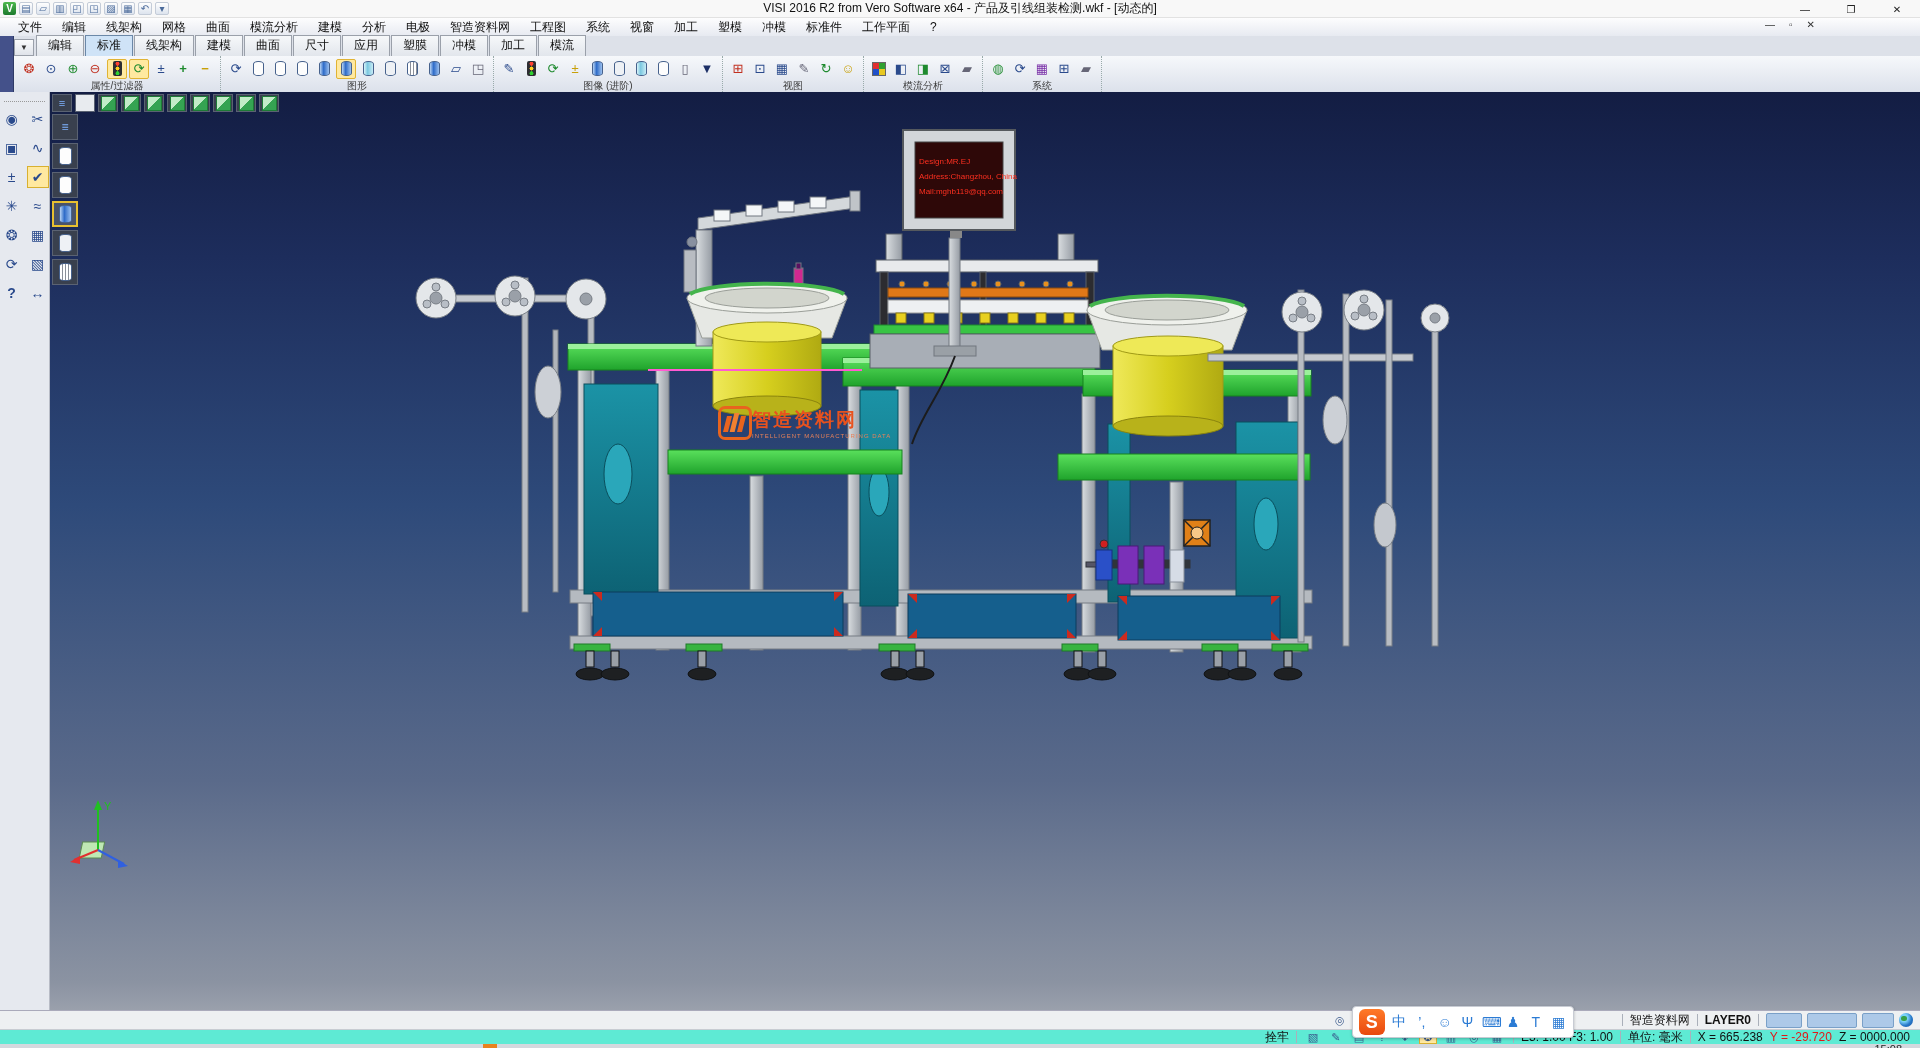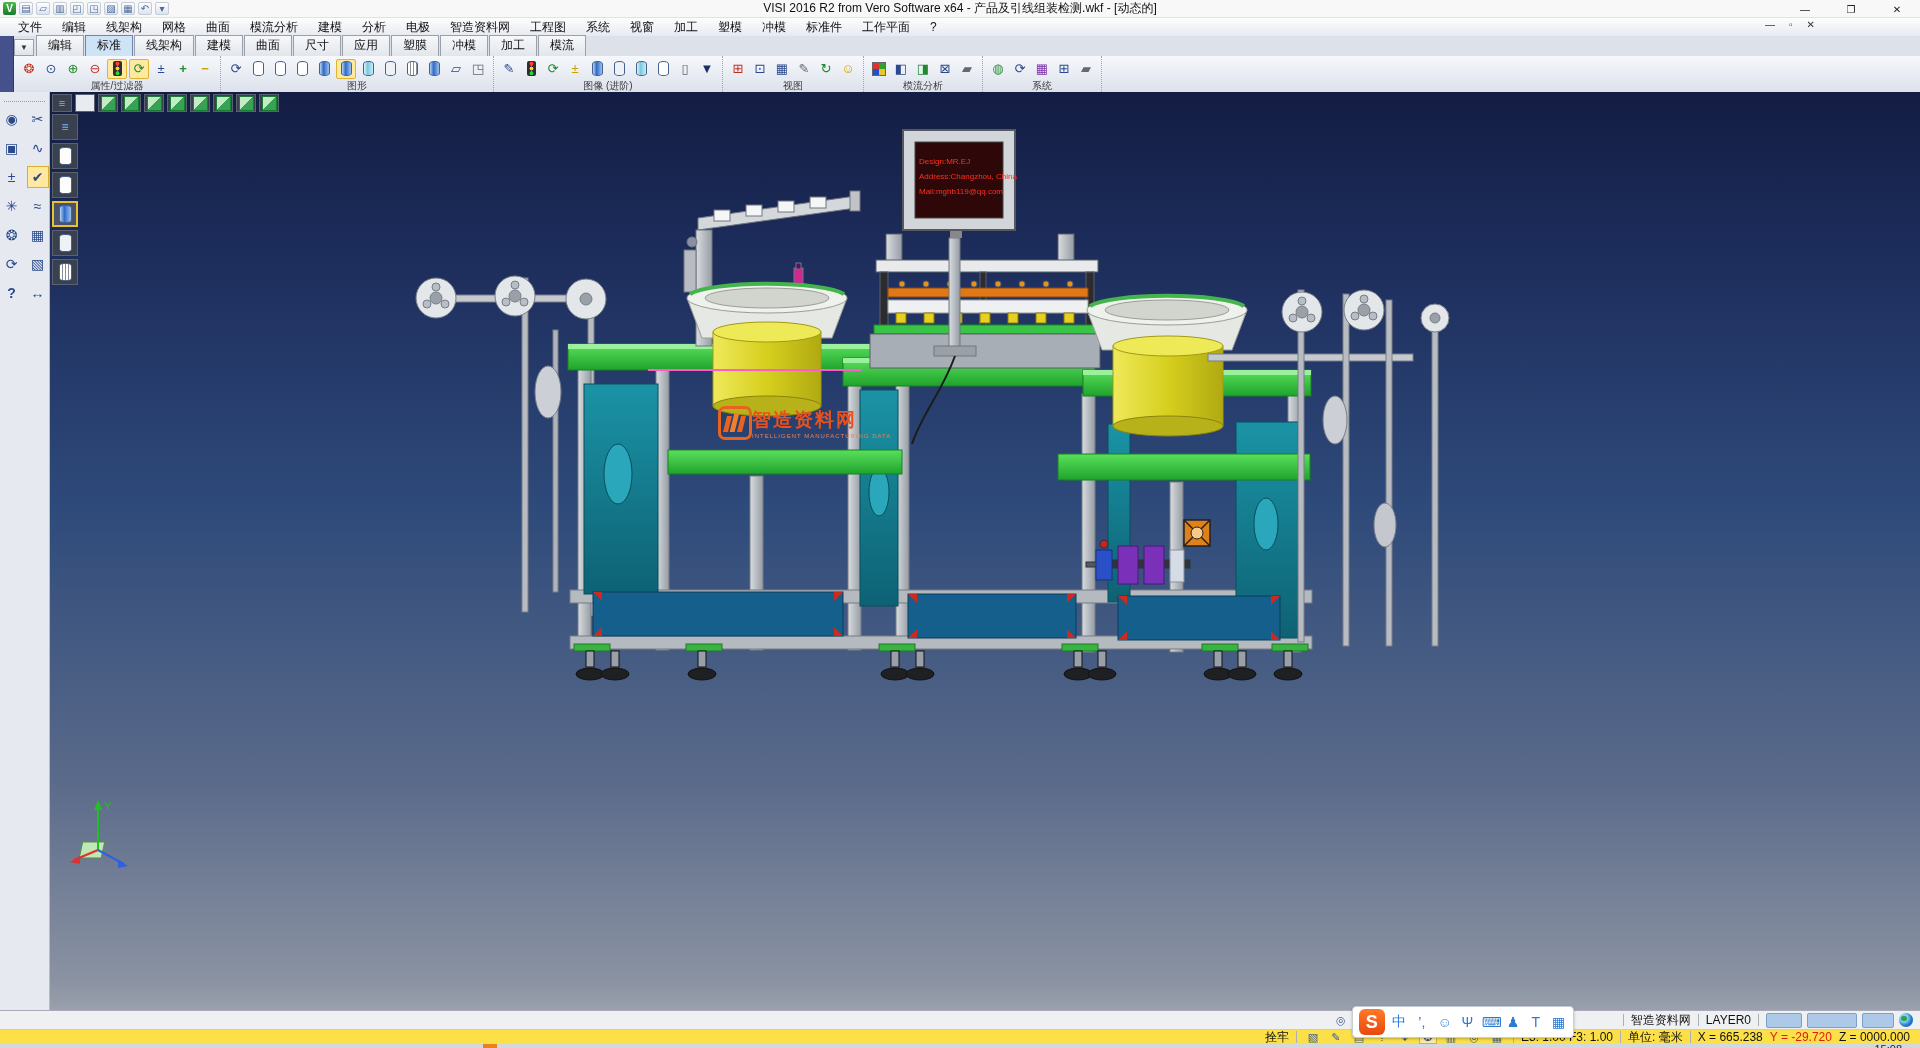--- a/index.html
+++ b/index.html
@@ -86,33 +86,33 @@
   .wm-logo i:nth-child(2) { left:11px; top:4px; height:19px; background:#f08030; }
   .wm-logo i:nth-child(3) { left:18px; top:7px; height:16px; }
   .wm-text .t1 { color:#e8521e; font-size:19px; font-weight:bold; letter-spacing:2px; }
   .wm-text .t2 { color:#e8825a; font-size:6px; letter-spacing:1px; }
 
   .triad { position:absolute; left:18px; bottom:132px; width:110px; height:80px; }
 
   
   .status1 { position:absolute; left:0; top:1010px; width:100%; height:19px; background:#eef0f2;
     border-top:1px solid #aab; display:flex; align-items:center; font-size:12px; color:#111; }
-  .status2 { position:absolute; left:0; top:1029px; width:100%; height:15px; background:#fde047;
+  .status2 { position:absolute; left:0; top:1029px; width:100%; height:15px; background:#5eead4;
     border-top:1px solid #c8ccd2; display:flex; align-items:center; font-size:12px; color:#111; }
   .sseg { padding:0 7px; white-space:nowrap; display:flex; align-items:center; gap:5px; height:100%; }
   .sdiv { width:1px; height:12px; background:#aab0ba; }
   .s-ico { width:18px; height:14px; display:flex; align-items:center; justify-content:center; font-size:11px; color:#3a5a8c; }
   .s-ico.sel { background:#ffe9a0; border:1px solid #d8b030; }
   .spacer { flex:1; }
   .bluebox { height:15px; background:#adc9e8; border:1px solid #7aa0c8; border-radius:2px; }
   .globe { width:14px; height:14px; border-radius:50%;
     background:radial-gradient(circle at 35% 35%, #7ad0f8 0 30%, #2878c8 60%, #1450a0); position:relative; }
   .globe::after { content:""; position:absolute; left:2px; top:3px; width:6px; height:5px; background:#38a048; border-radius:40%; }
   .red { color:#e01818; }
-  .layer { font-weight:normal; }
+  .layer { font-weight:bold; }
 
   
   .sogou { position:absolute; left:1352px; top:1006px; width:222px; height:32px; background:#fff;
     border:1px solid #c8ccd4; border-radius:4px; box-shadow:0 1px 3px rgba(0,0,0,.25);
     display:flex; align-items:center; gap:6px; padding:0 6px; z-index:5; }
   .sg-logo { width:26px; height:26px; background:linear-gradient(#ff7a28,#e8480e); border-radius:6px;
     color:#fff; font-weight:bold; font-size:18px; display:flex; align-items:center; justify-content:center; }
   .sg-ico { color:#2b7bd4; font-size:14px; width:17px; text-align:center; }
 
   

